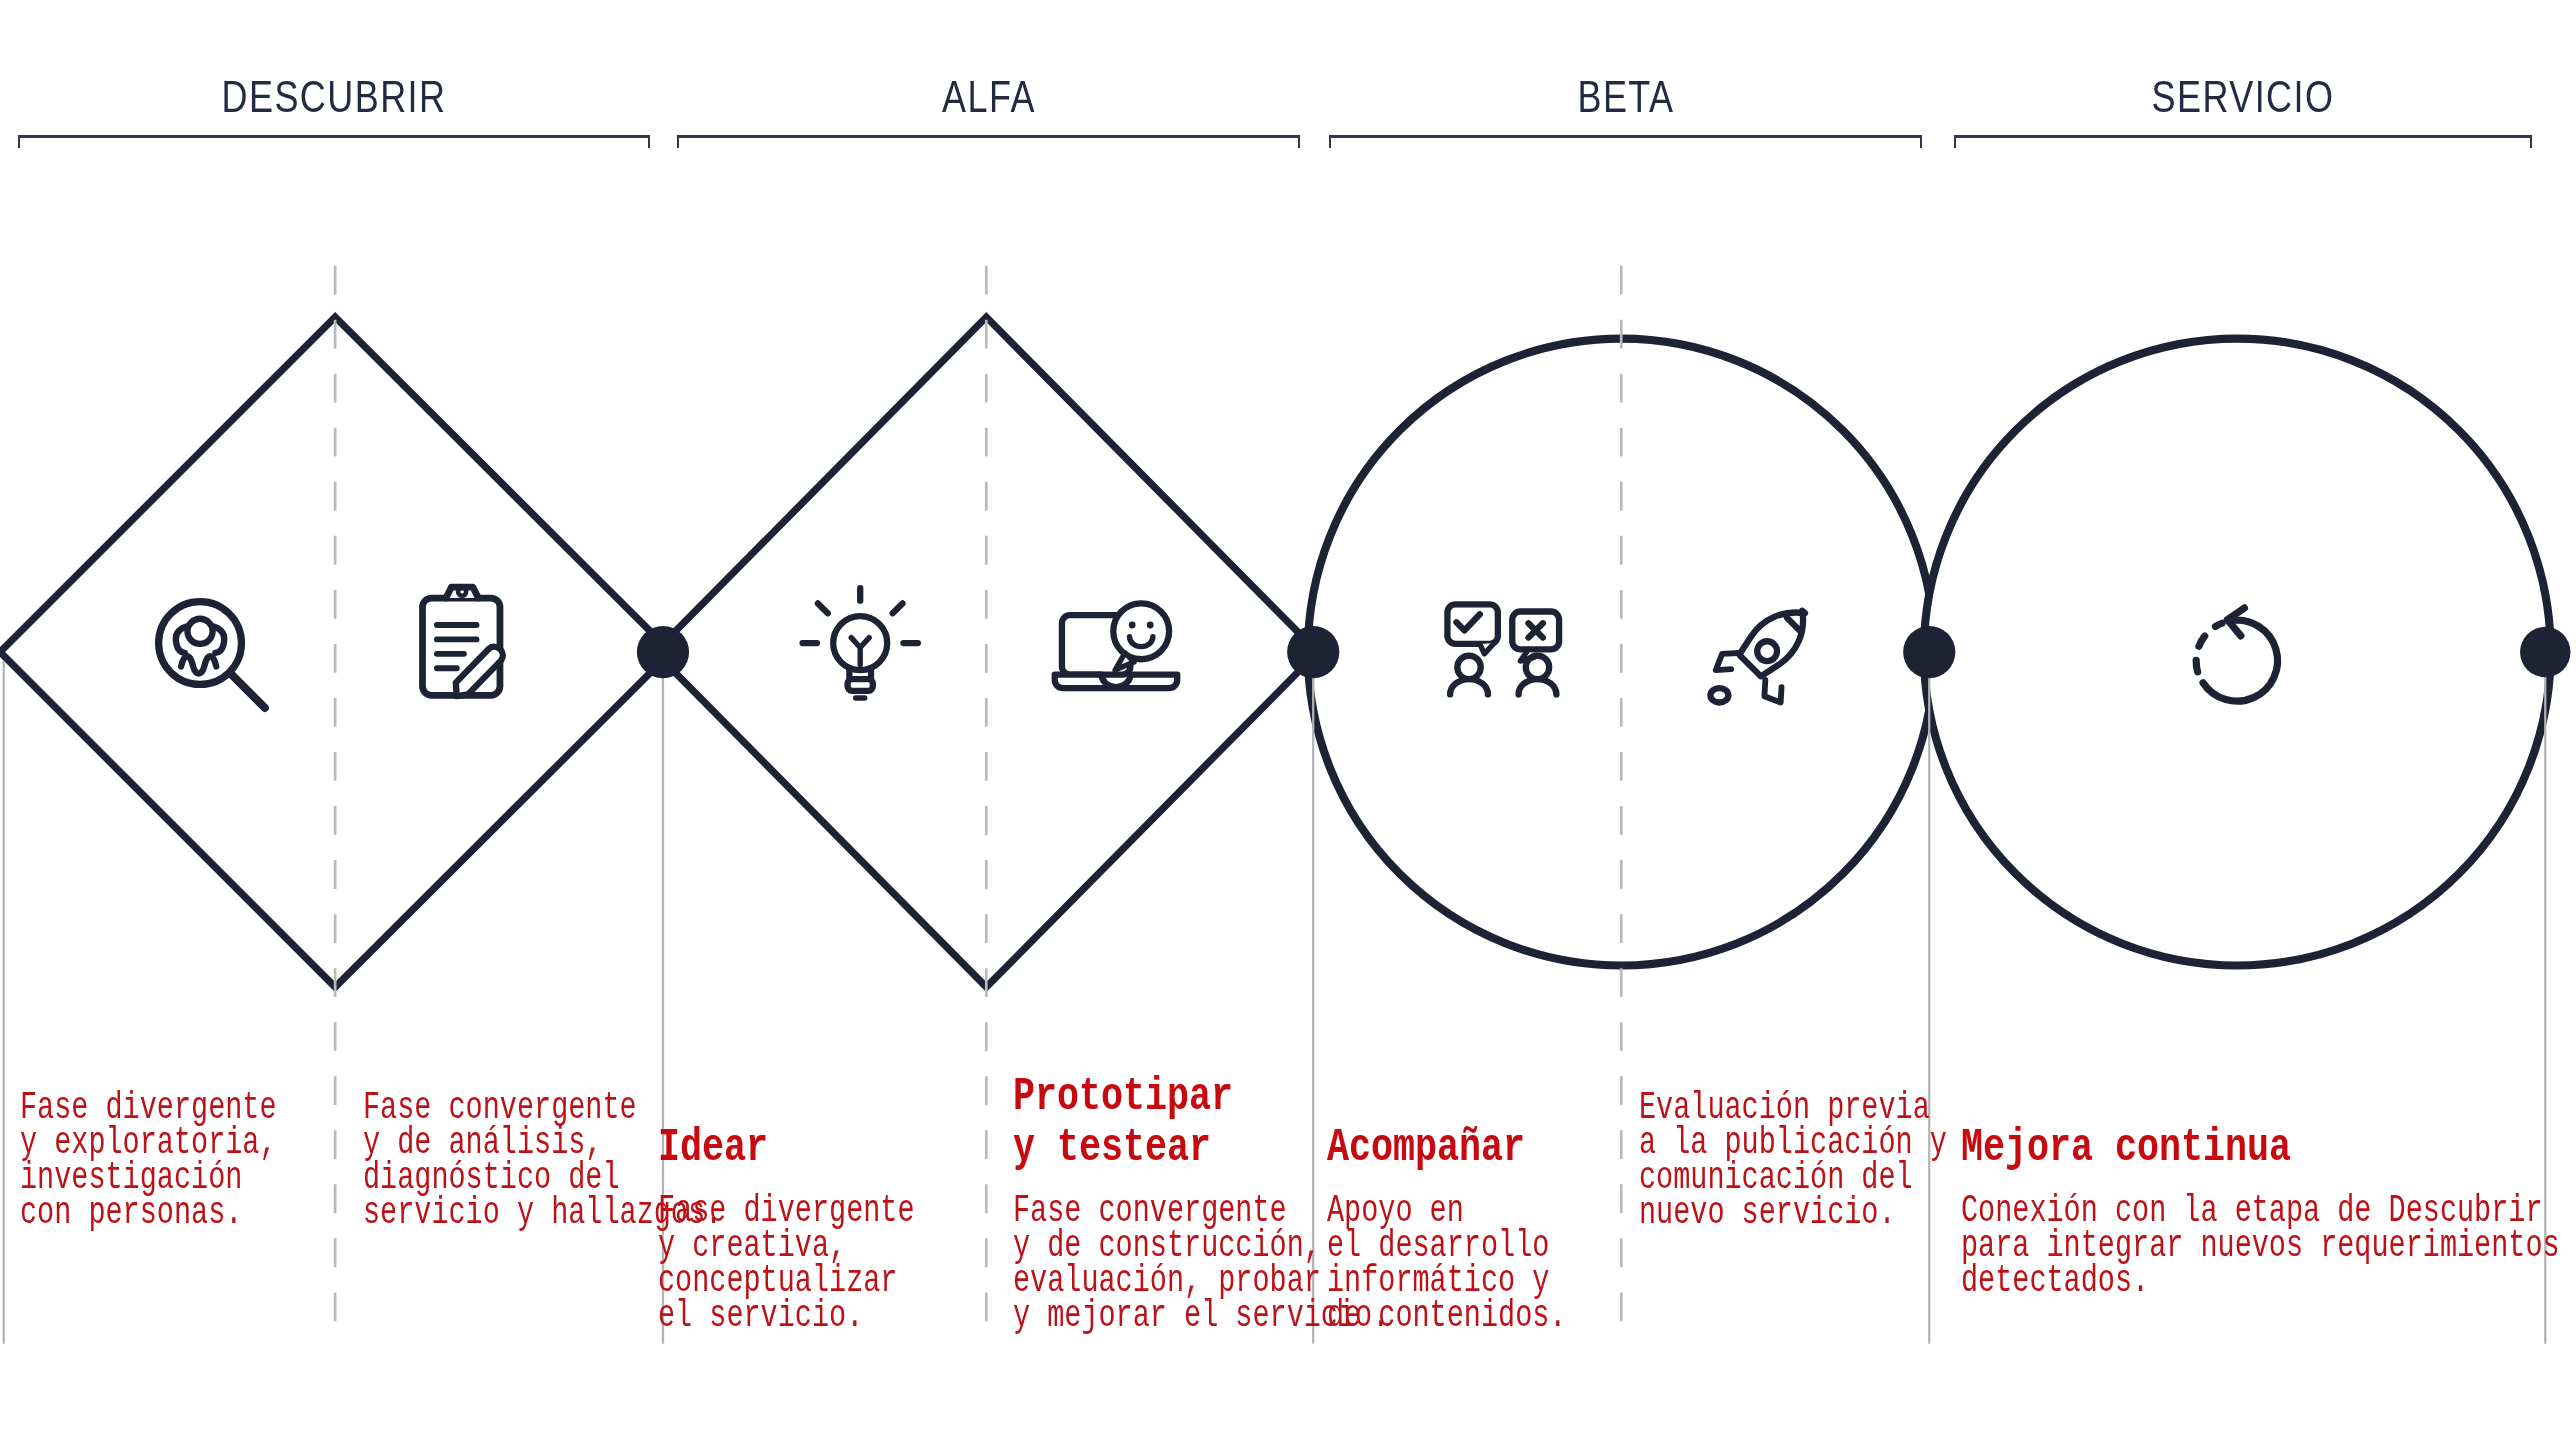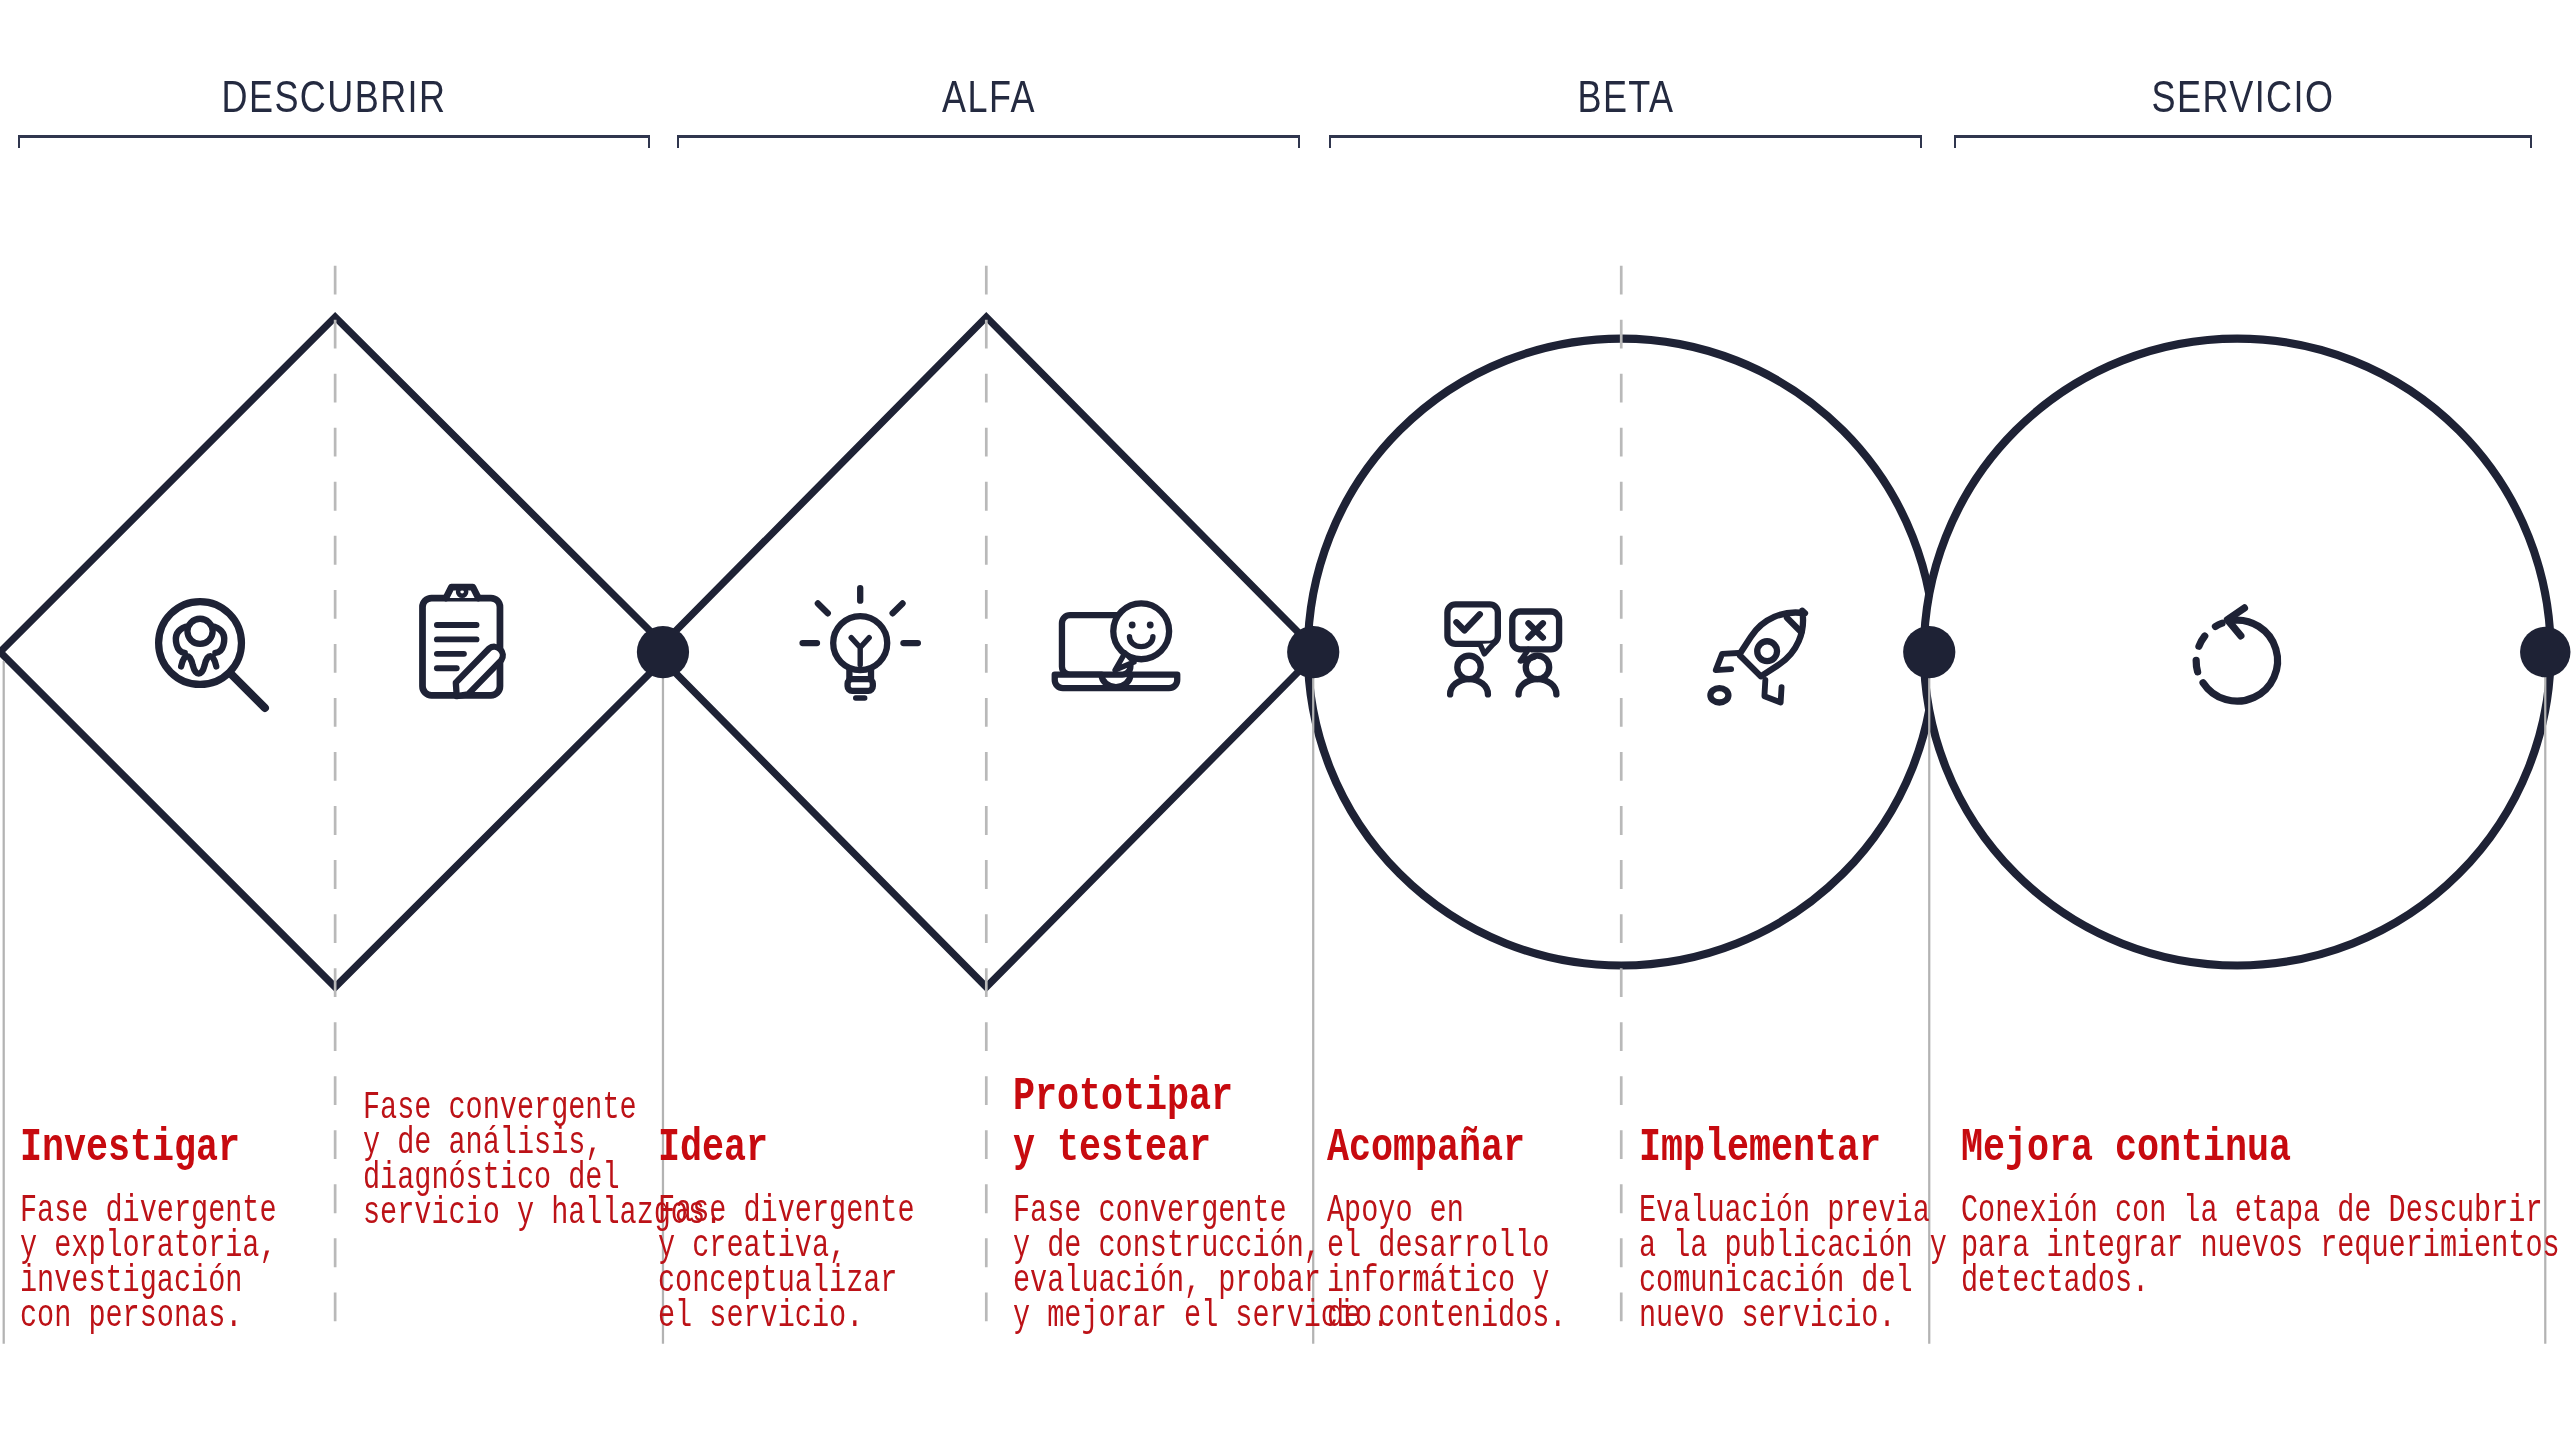--- a/index.html
+++ b/index.html
@@ -147,23 +147,20 @@
     </g>
 
     <g transform="translate(2484,734)" stroke="#1E2235" fill="none" stroke-width="8" stroke-linecap="round" stroke-linejoin="round">
       <path d="M -7,-45 A 45,45 0 1 1 -38,24"></path>
       <path d="M -44,12 A 45,45 0 0 1 -17,-42" stroke-dasharray="13 16"></path>
       <path d="M 8,-59 L -11,-46 L 4,-28"></path>
     </g>
   </svg>
 
   <div class="col" style="left:20px">
-    <div class="head-slot">
-        <h3>Investigar</h3>
-      </div>
     <p>Fase divergente
 y exploratoria,
 investigación
 con personas.</p>
   </div>
 
   <div class="col" style="left:363px">
     <p>Fase convergente
 y de análisis,
 diagnóstico del
@@ -195,23 +192,20 @@
     <div class="head-slot">
         <h3>Acompañar</h3>
       </div>
     <p>Apoyo en
 el desarrollo
 informático y
 de contenidos.</p>
   </div>
 
   <div class="col" style="left:1639px">
-    <div class="head-slot">
-        <h3>Implementar</h3>
-      </div>
     <p>Evaluación previa
 a la publicación y
 comunicación del
 nuevo servicio.</p>
   </div>
 
   <div class="col wide" style="left:1961px">
     <div class="head-slot">
         <h3>Mejora continua</h3>
       </div>

